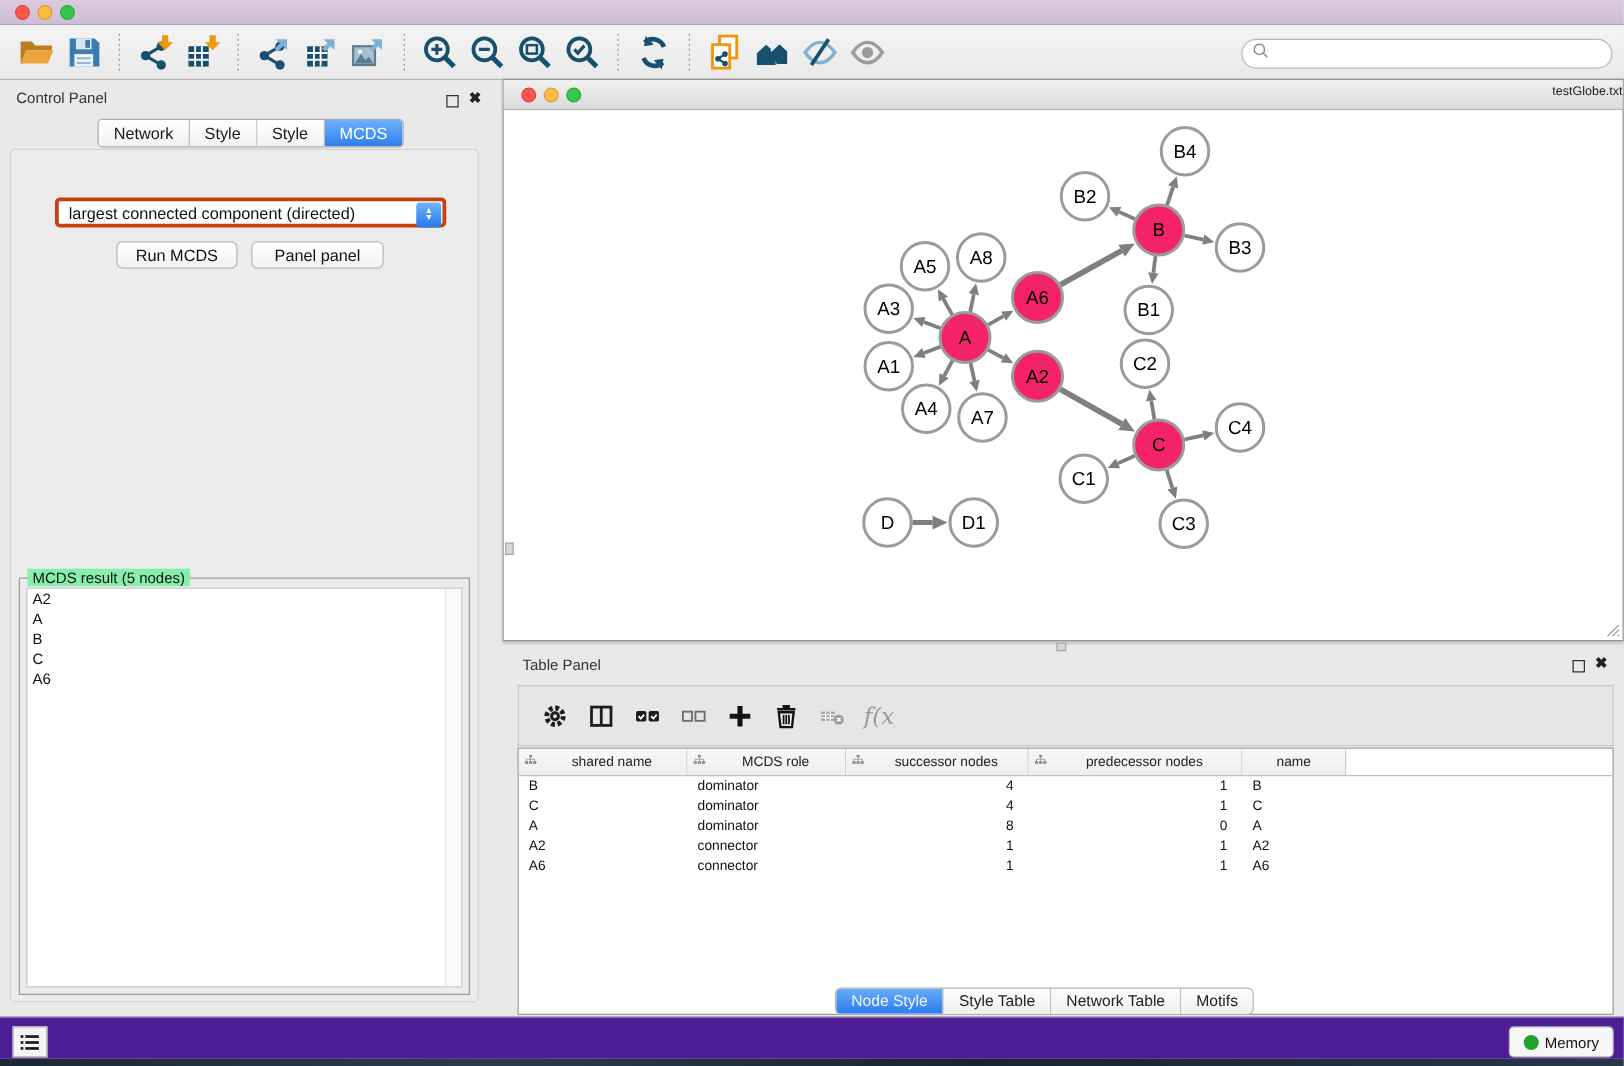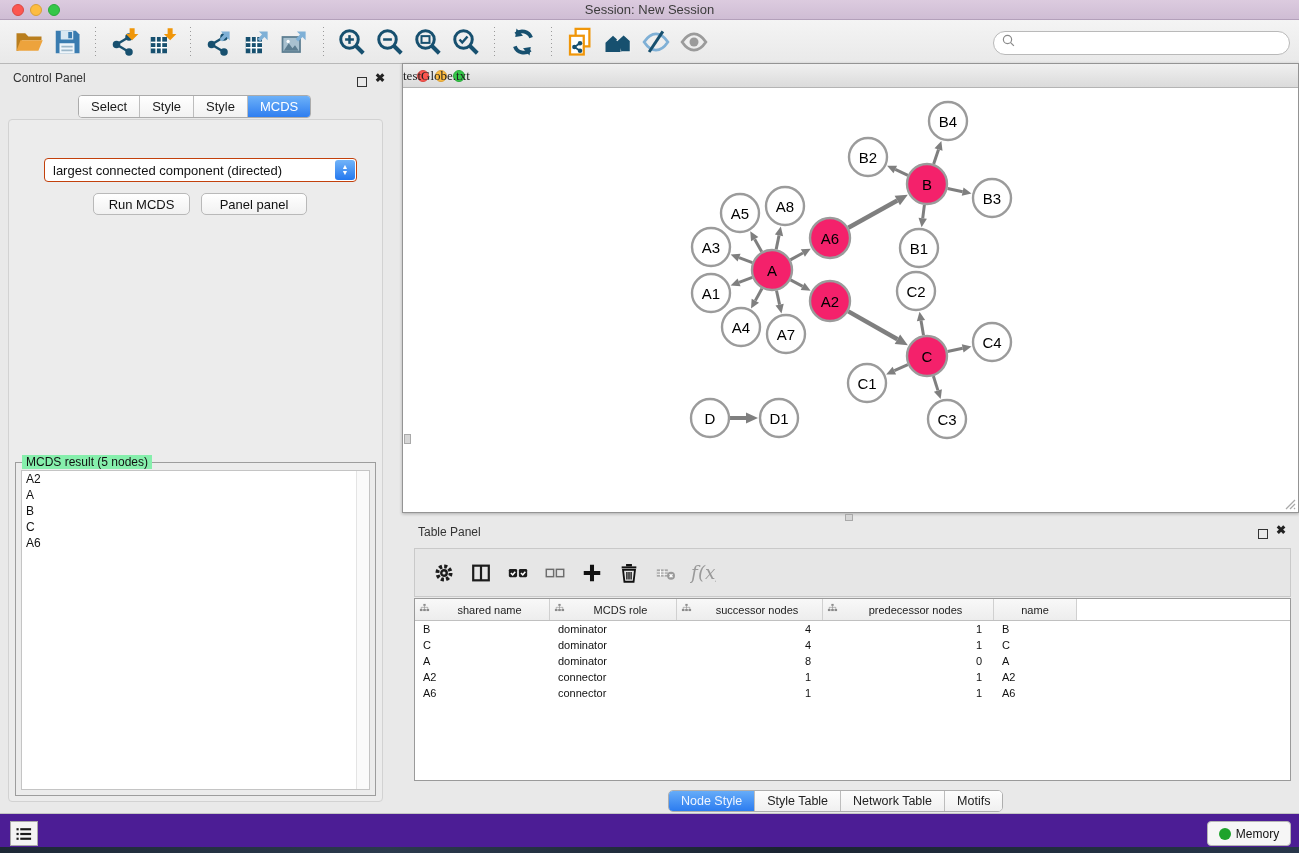--- a/index.html
+++ b/index.html
@@ -38,21 +38,21 @@
     border:1px solid #ababab; border-radius:4px; overflow:hidden; background:#fdfdfd; }
   .cp-tab { padding:3px 12px 0 12px; font-size:13px; color:#1a1a1a; border-right:1px solid #bdbdbd;
     background:linear-gradient(#ffffff,#f2f2f2); height:100%; }
   .cp-tab:last-child { border-right:none; }
   .cp-tab.active { background:linear-gradient(#6db1f8,#2f7ef0); color:#fff; }
   #cp-body { position:absolute; left:8px; top:119px; width:375px; height:683px;
     background:#ececec; border:1px solid #d2d2d2; border-radius:4px; }
   #opt-label { position:absolute; left:0; width:375px; top:15px; text-align:center;
     font-size:13px; color:#111; }
   #opt-select { position:absolute; left:35px; top:38px; width:313px; height:24px;
-    background:#fff; border:1px solid #c2410c; border-radius:4px;
+    background:#fff; border:3px solid #c2410c; border-radius:4px;
     font-size:13px; color:#111; display:flex; align-items:center; padding-left:8px; }
   #opt-stepper { position:absolute; right:1px; top:1px; width:20px; height:20px;
     border-radius:3px; background:linear-gradient(#72b4f9,#2478ef);
     display:flex; flex-direction:column; align-items:center; justify-content:center; }
   #opt-stepper span { color:#fff; font-size:7px; line-height:6px; }
   .cp-btn { position:absolute; top:73px; height:22px; background:linear-gradient(#ffffff,#f1f1f1);
     border:1px solid #b9b9b9; border-radius:5px; font-size:13px; color:#111;
     display:flex; align-items:center; justify-content:center; }
   #mcds-group { position:absolute; left:6px; top:342px; width:361px; height:334px;
     border:1px solid #9d9d9d; }
@@ -62,37 +62,37 @@
     background:#fff; border:1px solid #c4c4c4; overflow:hidden; }
   #mcds-scroll { position:absolute; right:0; top:0; width:13px; bottom:0;
     background:#fafafa; border-left:1px solid #e4e4e4; }
   .mcds-item { font-size:12px; color:#111; line-height:16px; padding-left:4px; }
 
   
   #netwin { position:absolute; left:402px; top:63px; width:897px; height:450px;
     background:#fff; border:1px solid #949494; box-shadow:0 1px 3px rgba(0,0,0,.25); }
   #netwin-titlebar { position:absolute; left:0; top:0; right:0; height:24px;
     background:linear-gradient(#f0f0f0,#dbdbdb); border-bottom:1px solid #b4b4b4; }
-  #netwin-titlebar .title { position:absolute; left:0; right:0; top:4px; text-align:left;
-    font-size:13px; color:#222;font-family:Liberation Serif, serif; }
+  #netwin-titlebar .title { position:absolute; left:0; right:0; top:4px; text-align:right;
+    font-size:10px; color:#222; }
   #netwin .tl { top:6px; }
   #graph-svg { position:absolute; left:0; top:24px; }
   #net-scroll-left { position:absolute; left:1px; top:370px; width:7px; height:10px;
     background:#d6d6d6; border:1px solid #a9a9a9; }
   #resize-grip { position:absolute; right:2px; bottom:2px; width:13px; height:13px; }
   #net-scroll-bottom { position:absolute; left:845px; top:514px; width:8px; height:7px;
     background:#d6d6d6; border:1px solid #a9a9a9; }
 
   
   #tp-title { position:absolute; left:418px; top:525px; font-size:12px; color:#333; }
   #tp-toolbar { position:absolute; left:414px; top:548px; width:877px; height:49px;
     background:#e6e6e6; border:1px solid #c9c9c9; display:flex; align-items:center;
     padding-left:10px; }
   .tp-btn { width:37px; height:34px; display:flex; align-items:center; justify-content:center; }
-  #tp-table { position:absolute; left:414px; top:598px; width:877px; height:183px;
+  #tp-table { position:absolute; left:414px; top:598px; width:877px; height:214px;
     background:#fff; border:1px solid #9a9a9a; overflow:hidden; }
   #tp-header { display:flex; height:22px; border-bottom:1px solid #c0c0c0; }
   .th-cell { background:linear-gradient(#f8f8f8,#ededed); border-right:1px solid #d0d0d0;
     display:flex; align-items:center; font-size:11px; color:#222; position:relative; }
   .th-cell .th-label { flex:1; text-align:center; }
   .th-icon { margin-left:4px; }
   .tr-row { display:flex; height:16px; }
   .td-cell { font-size:11px; color:#111; line-height:16px; padding:0 8px;
     white-space:nowrap; overflow:hidden; }
   .td-left { text-align:left; }
@@ -116,21 +116,20 @@
   #desktop-strip { position:absolute; left:0; top:847px; width:1299px; height:6px;
     background:linear-gradient(90deg,#1d2836,#2b3a4d 30%,#1a2431 60%,#27364a); }
 </style>
 </head>
 <body>
 
 <div id="titlebar">
   <span class="tl red" style="left:12px"></span>
   <span class="tl yel" style="left:30px"></span>
   <span class="tl grn" style="left:48px"></span>
-  <div class="title">Session: New Session</div>
 </div>
 
 <div id="toolbar">
     <div class="tb-btn">
       <svg width="30" height="30" viewBox="0 0 24 24">
         <path d="M2 5h7l2.5 2.5H22v3H6.5L3.5 19H2z" fill="#b97e1e"></path>
         <path d="M5.2 10.5H23L19.5 19H2z" fill="#eda33c"></path>
       </svg>
     </div>
     <div class="tb-btn">
@@ -278,21 +277,21 @@
         <circle cx="10" cy="10" r="5.5" fill="none" stroke="#8a8a8a" stroke-width="1.6"></circle>
         <line x1="14.2" y1="14.2" x2="18.5" y2="18.5" stroke="#8a8a8a" stroke-width="1.6"></line>
       </svg></span>
   <input placeholder="" style="">
 </div>
 
 <div id="cp-title">Control Panel</div>
 <div class="abs" style="left:357px;top:73px"><span class="win-ctrl-float"></span></div>
 <div class="abs win-ctrl-close" style="left:375px;top:73px">✖</div>
 <div id="cp-tabs">
-    <div class="cp-tab">Select</div>
+    <div class="cp-tab">Network</div>
     <div class="cp-tab">Style</div>
     <div class="cp-tab">Style</div>
     <div class="cp-tab active">MCDS</div>
   </div>
 
 <div id="cp-body">
   <div id="opt-select">
     <span>largest connected component (directed)</span>
     <span id="opt-stepper">
       <span>▲</span>

